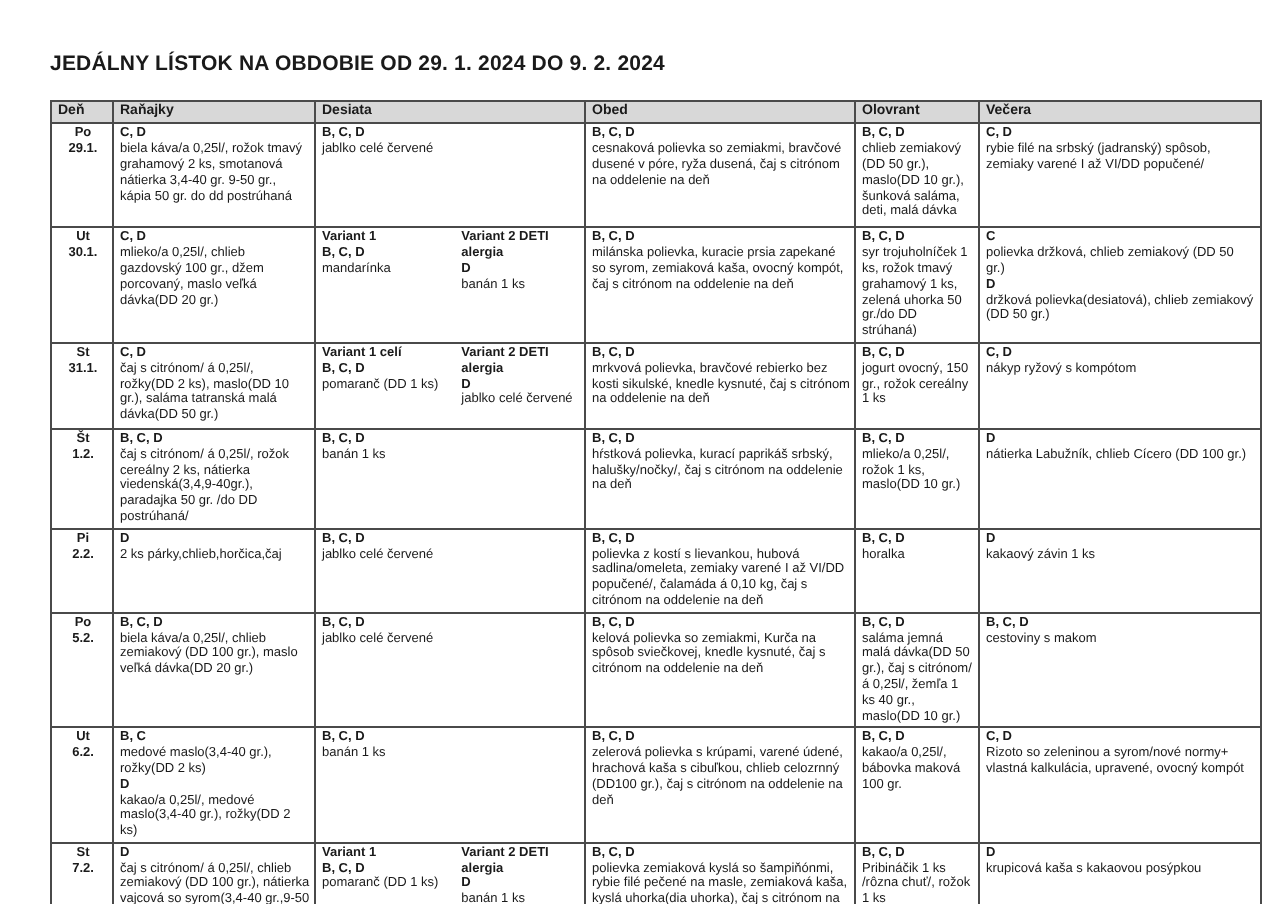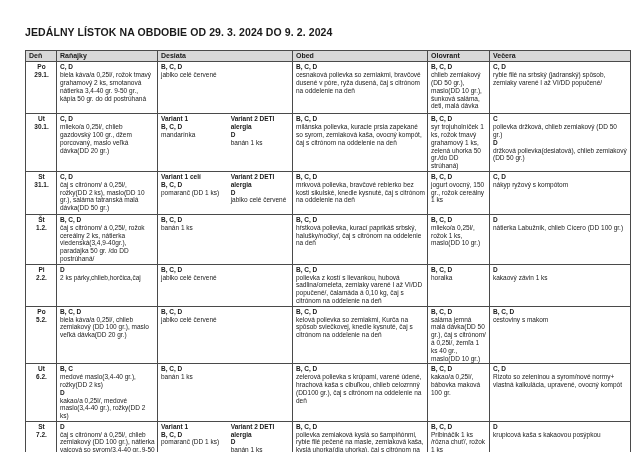--- a/index.html
+++ b/index.html
@@ -56,21 +56,21 @@
   tbody tr:nth-child(4){ height:45px; }
   tbody tr:nth-child(5){ height:38px; }
   tbody tr:nth-child(6){ height:48px; }
   tbody tr:nth-child(7){ height:54px; }
   tbody tr:nth-child(8){ height:55px; }
 </style>
 </head>
 <body>
 
 <div class="page">
-  <div class="title">JEDÁLNY LÍSTOK NA OBDOBIE OD 29. 3. 2024 DO 9. 2. 2024</div>
+  <div class="title">JEDÁLNY LÍSTOK NA OBDOBIE OD 29. 1. 2024 DO 9. 2. 2024</div>
 
   <table class="menu">
     <colgroup>
       <col style="width:31px">
       <col style="width:101px">
       <col style="width:135px">
       <col style="width:135px">
       <col style="width:62px">
       <col style="width:141px">
     </colgroup>

